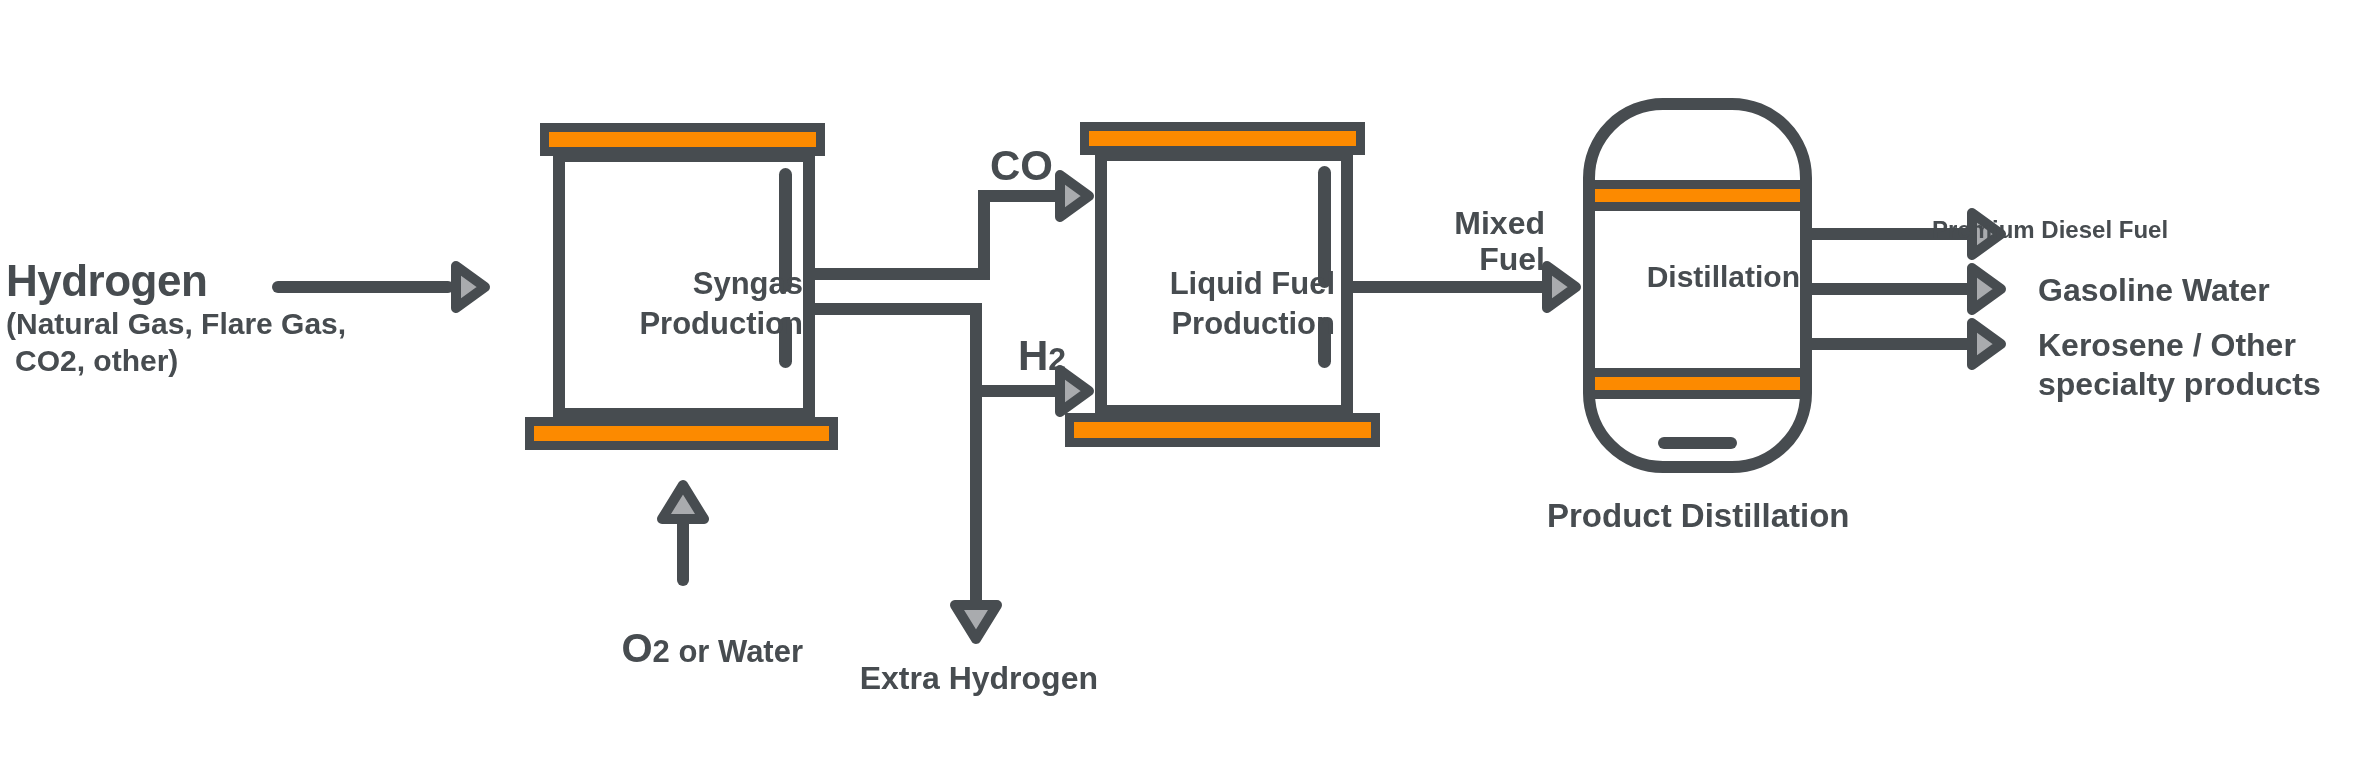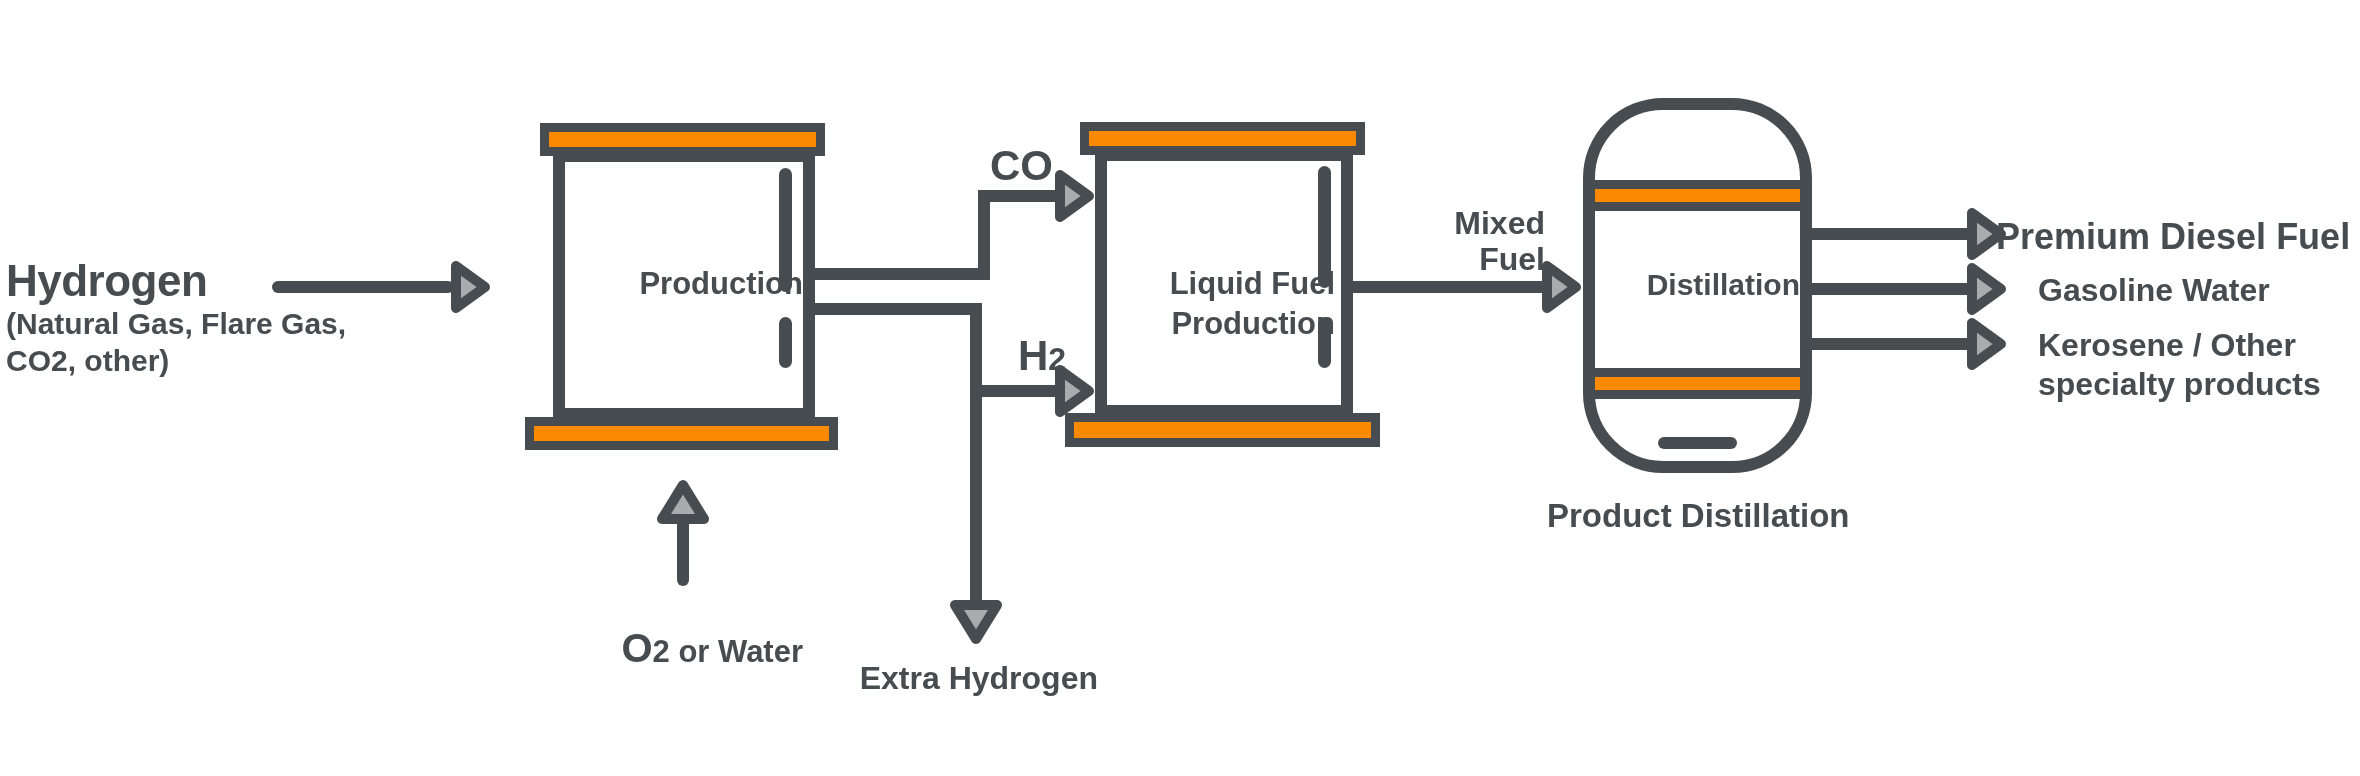--- a/index.html
+++ b/index.html
@@ -29,32 +29,33 @@
   .ah{position:absolute;}
   .ah path{fill:var(--arrow-fill);stroke:var(--dark);stroke-width:10;stroke-linejoin:round;}
 </style>
 </head>
 <body>
 
 <div class="canvas">
 
   <div class="lbl" style="left:6px;top:256px;font-size:44px;letter-spacing:-0.5px;">Hydrogen</div>
   <div class="lbl" style="left:6px;top:307px;font-size:30px;">(Natural Gas, Flare Gas,</div>
-  <div class="lbl" style="left:6px;top:344px;font-size:30px;">CO2, other)</div>
+  <div class="lbl" style="left:15px;top:344px;font-size:30px;">CO2, other)</div>
   <div class="line" style="left:272px;top:281px;width:182px;height:12px;border-radius:6px;"></div>
   <svg class="ah" style="left:450px;top:258px;" width="42" height="58" viewBox="0 0 42 58">
     <path d="M6 8 L35 29 L6 50 Z"></path>
   </svg>
 
   <div class="vessel-body" style="left:553px;top:150px;width:262px;height:270px;"></div>
   <div class="flange" style="left:540px;top:123px;width:285px;height:33px;"></div>
   <div class="flange" style="left:525px;top:417px;width:313px;height:33px;"></div>
   <div class="dash" style="left:779px;top:168px;width:13px;height:124px;"></div>
   <div class="dash" style="left:779px;top:317px;width:13px;height:51px;"></div>
   <div class="lbl center" style="left:553px;top:264px;width:250px;font-size:31px;line-height:40px;">
+    <div>Syngas</div>
     <div>Production</div>
   </div>
 
   <svg class="ah" style="left:654px;top:477px;" width="58" height="50" viewBox="0 0 58 50">
     <path d="M8 42 L29 8 L50 42 Z"></path>
   </svg>
   <div class="line" style="left:677px;top:523px;width:12px;height:63px;border-radius:0 0 6px 6px;"></div>
   <div class="lbl center" style="left:563px;top:632px;width:240px;font-size:31px;line-height:32px;">
     <span style="font-size:40px;">O</span><span>2</span><span> or Water</span>
   </div>
@@ -97,29 +98,29 @@
     <path d="M6 8 L35 29 L6 50 Z"></path>
   </svg>
   <div class="lbl center" style="left:1355px;top:205px;width:190px;font-size:32px;line-height:36px;">
     <div>Mixed</div>
     <div>Fuel</div>
   </div>
 
   <div class="capsule" style="left:1583px;top:98px;width:229px;height:375px;"></div>
   <div class="band" style="left:1595px;top:180px;width:205px;height:31px;"></div>
   <div class="band" style="left:1595px;top:368px;width:205px;height:31px;"></div>
-  <div class="lbl center" style="left:1595px;top:268px;width:205px;font-size:30px;">Distillation</div>
+  <div class="lbl center" style="left:1595px;top:260px;width:205px;font-size:30px;">Distillation</div>
   <div class="dash" style="left:1658px;top:437px;width:79px;height:12px;border-radius:6px;"></div>
   <div class="lbl center" style="left:1547px;top:497px;width:300px;font-size:33px;">Product Distillation</div>
 
   <div class="line" style="left:1812px;top:228px;width:158px;height:12px;"></div>
   <svg class="ah" style="left:1966px;top:205px;" width="42" height="58" viewBox="0 0 42 58">
     <path d="M6 8 L35 29 L6 50 Z"></path>
   </svg>
-  <div class="lbl" style="left:1996px;top:216px;font-size:36px;">Premium Diesel Fuel</div>
+  <div class="lbl" style="left:1932px;top:216px;font-size:24px;">Premium Diesel Fuel</div>
 
   <div class="line" style="left:1812px;top:283px;width:158px;height:12px;"></div>
   <svg class="ah" style="left:1966px;top:260px;" width="42" height="58" viewBox="0 0 42 58">
     <path d="M6 8 L35 29 L6 50 Z"></path>
   </svg>
   <div class="lbl" style="left:2038px;top:272px;font-size:32px;">Gasoline Water</div>
 
   <div class="line" style="left:1812px;top:338px;width:158px;height:12px;"></div>
   <svg class="ah" style="left:1966px;top:315px;" width="42" height="58" viewBox="0 0 42 58">
     <path d="M6 8 L35 29 L6 50 Z"></path>

